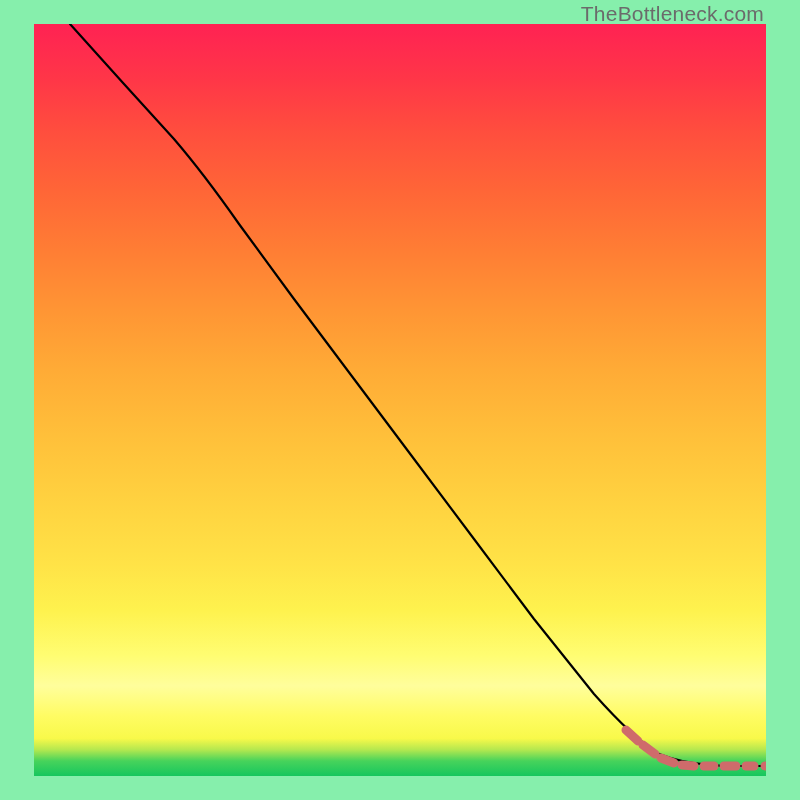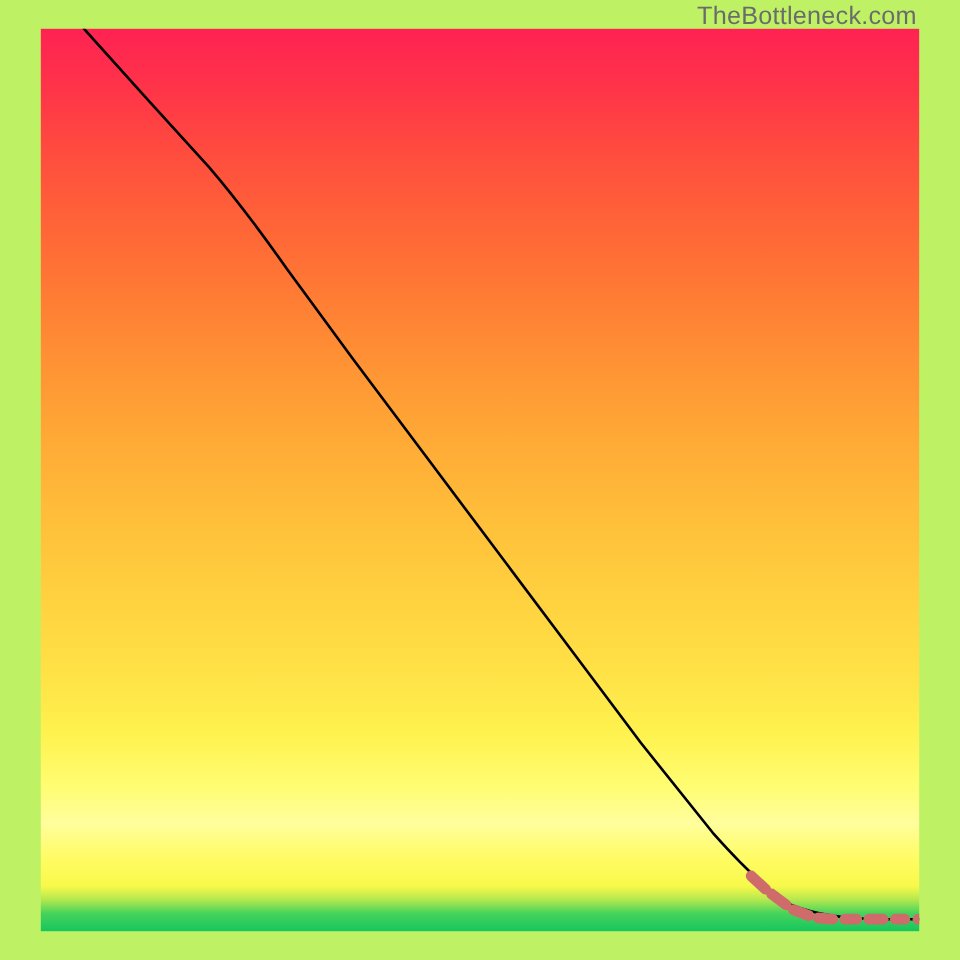--- a/index.html
+++ b/index.html
@@ -8,21 +8,21 @@
     width: 800px;
     height: 800px;
     background: #000;
     overflow: hidden;
     font-family: Arial, Helvetica, sans-serif;
   }
   .outer {
     position: relative;
     width: 800px;
     height: 800px;
-    background: #bef264;
+    background: #86efac;
   }
   .plot {
     position: absolute;
     left: 34px;
     top: 24px;
     width: 732px;
     height: 752px;
     
     background: linear-gradient(
       to top,

